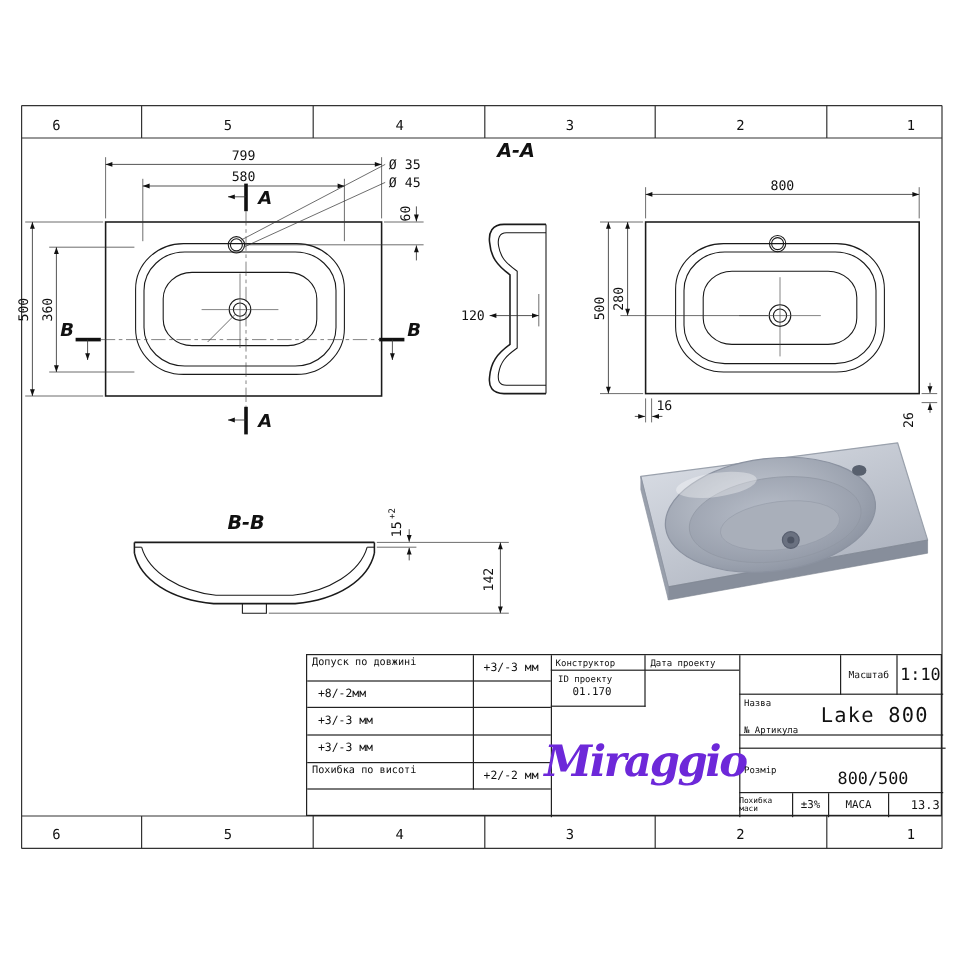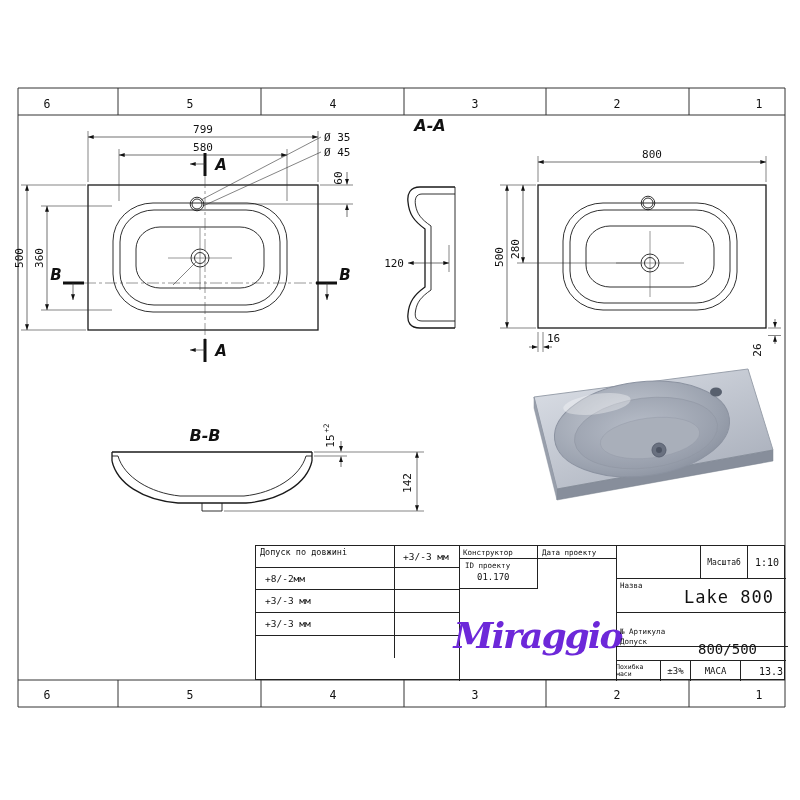--- a/index.html
+++ b/index.html
@@ -258,45 +258,49 @@
   </div>
   <div class="tol-row" style="top:22px;height:22px">
     <div class="tol-value">+8/-2мм</div>
   </div>
   <div class="tol-row" style="top:44px;height:23px">
     <div class="tol-value">+3/-3 мм</div>
   </div>
   <div class="tol-row" style="top:67px;height:23px">
     <div class="tol-value">+3/-3 мм</div>
   </div>
+  <div class="tol-row" style="top:90px;height:22px">
+    <div class="tol-label">Похибка по висоті</div>
+    <div class="tol-value">+2/-2 мм</div>
+  </div>
 
   <div class="abs" style="left:203px;top:0;width:157px;height:13px;border-bottom:1px solid #222">
     <div class="mid-h-cell" style="width:79px;border-right:1px solid #222">Конструктор</div>
     <div class="mid-h-cell" style="width:77px">Дата проекту</div>
   </div>
   <div class="abs" style="left:203px;top:13px;width:79px;height:30px;border-right:1px solid #222;border-bottom:1px solid #222">
     <div class="id-label">ID проекту</div>
     <div class="id-value">01.170</div>
   </div>
   <div class="abs logo" style="left:203px;top:43px;width:157px;height:92px">Miraggio</div>
 
   <div class="abs" style="left:360px;top:0;width:170px;height:33px;border-bottom:1px solid #222">
     <div class="abs" style="left:0;top:0;width:85px;height:33px;border-right:1px solid #222"></div>
     <div class="abs flexc scale-label" style="left:85px;top:0;width:47px;height:33px;border-right:1px solid #222">Масштаб</div>
-    <div class="abs flexc" style="left:132px;top:0;width:38px;height:33px;font-size:10px">1:10</div>
+    <div class="abs flexc" style="left:132px;top:0;width:38px;height:33px;font-size:14px">1:10</div>
   </div>
   <div class="abs" style="left:360px;top:33px;width:170px;height:34px;border-bottom:1px solid #222">
     <span class="cell-tag">Назва</span>
     <div class="name-value">Lake 800</div>
   </div>
-  <div class="abs" style="left:360px;top:79px;width:172px;height:22px;border-bottom:1px solid #222">
+  <div class="abs" style="left:360px;top:56px;width:172px;height:22px;border-bottom:1px solid #222">
     <span class="cell-tag">№ Артикула</span>
   </div>
   <div class="abs" style="left:360px;top:89px;width:170px;height:26px;border-bottom:1px solid #222">
-    <span class="cell-tag">Допуск</span>
+    <span class="cell-tag">Розмір</span>
     <div class="size-value">800/500</div>
   </div>
   <div class="abs" style="left:360px;top:115px;width:185px;height:20px;display:flex">
     <div class="flexc" style="width:45px;border-right:1px solid #222;font-size:6.5px;line-height:1.1">Похибка маси</div>
     <div class="flexc" style="width:30px;border-right:1px solid #222;font-size:9px">±3%</div>
     <div class="flexc" style="width:50px;border-right:1px solid #222;font-size:9px">МАСА</div>
     <div class="flexc" style="flex:1;font-size:10px">13.3</div>
   </div>
 </div>
 

